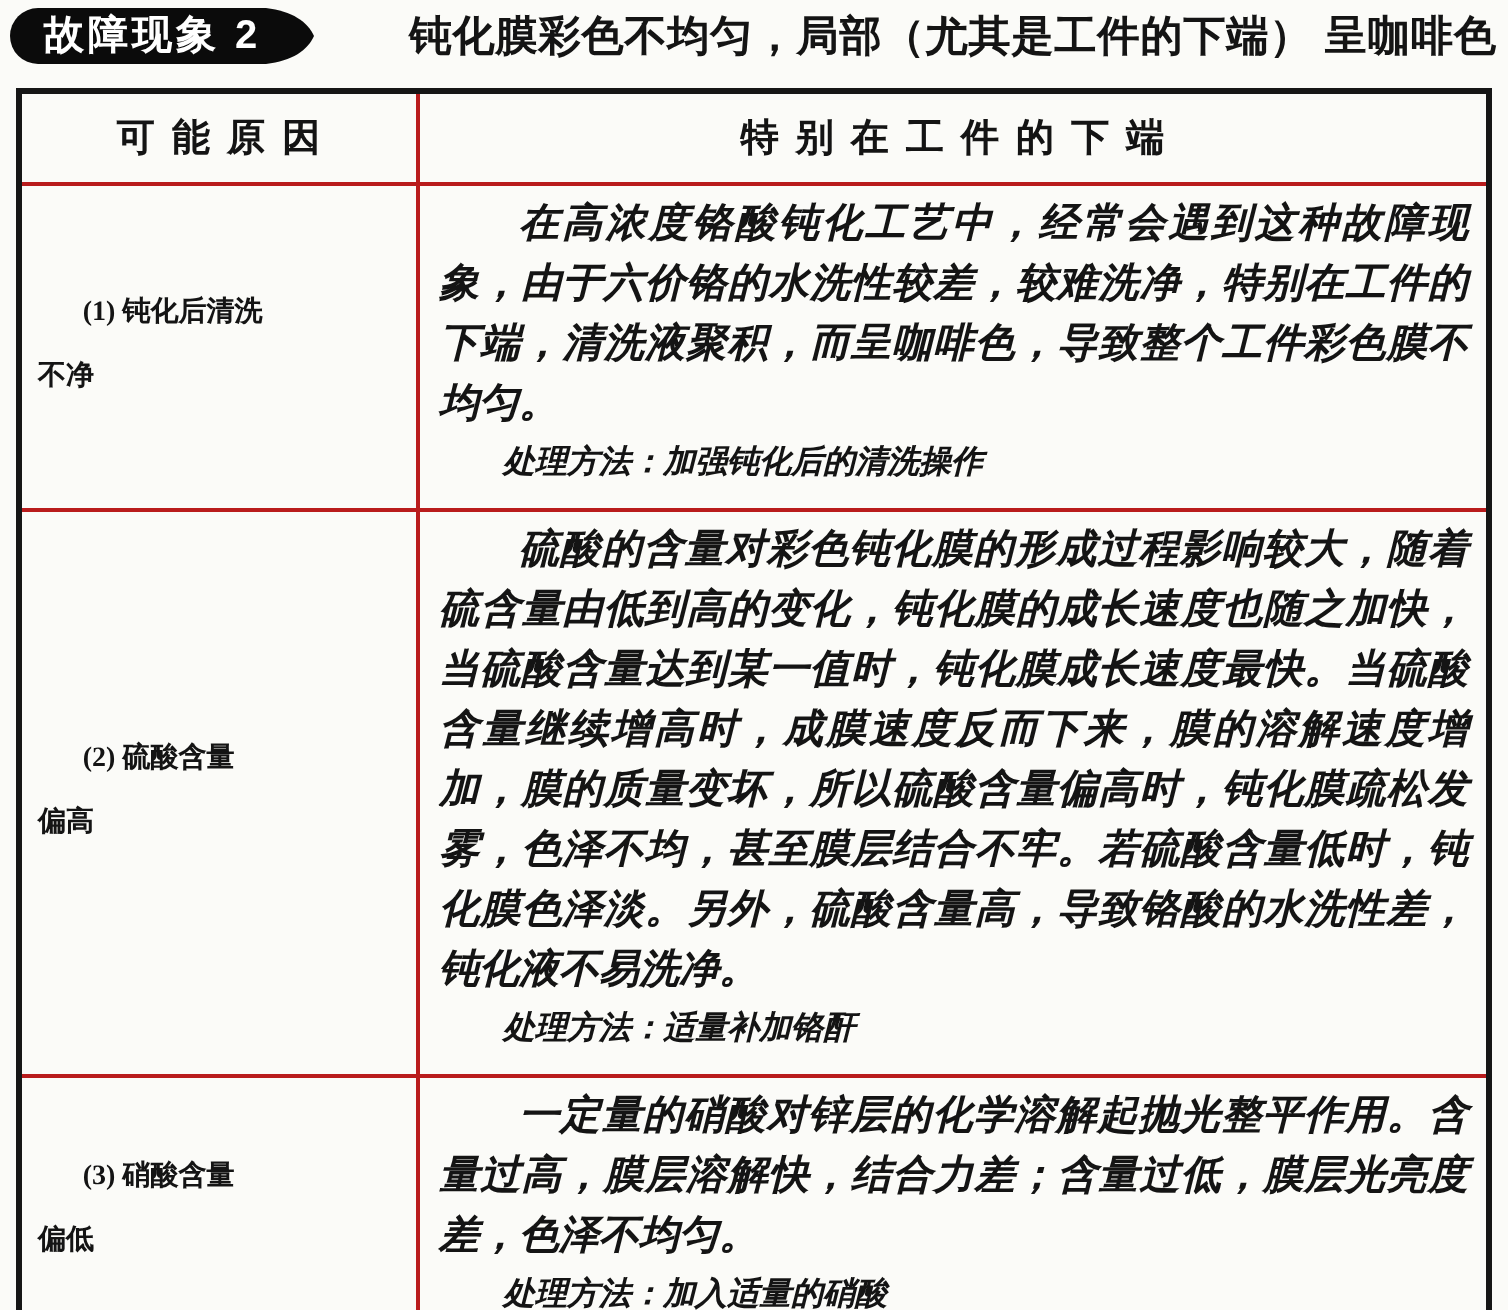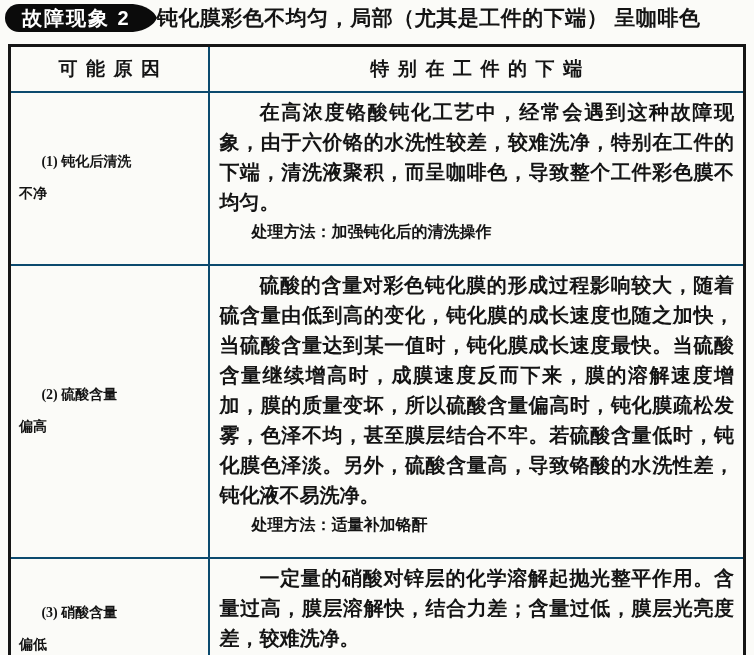--- a/index.html
+++ b/index.html
@@ -11,20 +11,21 @@
   }
   .page { width: 754px; height: 655px; padding-top: 3px; }
 
   
   .header-bar {
     display: flex;
     align-items: center;
     height: 30px;
     margin: 0 4px 0 5px;
     white-space: nowrap;
+    gap: 48px;
   }
   .badge {
     display: flex;
     align-items: stretch;
     height: 28px;
   }
   .badge-body {
     background: #0b0b0b;
     color: #ffffff;
     font-family: "Liberation Sans", "DejaVu Sans", sans-serif;
@@ -45,21 +46,21 @@
 
   
   table.fault-table {
     width: 738px;
     margin: 11px 8px 0 8px;
     border-collapse: collapse;
     table-layout: fixed;
     border: 3px solid #161616;
   }
   .fault-table th, .fault-table td {
-    border: 2px solid #0c4a6e;
+    border: 2px solid #b91c1c;
   }
   col.col-cause { width: 199px; }
   thead tr { height: 46px; }
   thead th {
     font-family: "Liberation Sans", "DejaVu Sans", sans-serif;
     font-weight: bold;
     font-size: 19px;
     letter-spacing: 0.45em;
     text-indent: 0.45em;
     text-align: center;
@@ -74,21 +75,22 @@
     padding: 0 8px;
     font-size: 14px;
     line-height: 32px;
     font-weight: 600;
   }
   .cause-l1 { padding-left: 1.6em; }
   .cause-l2 { padding-left: 0; }
 
   td.analysis-cell {
     vertical-align: middle;
-    padding: 4px 9px 17px 10px;
+    padding: 4px 9px 7px 10px;
+    font-style: italic;
   }
   p.analysis {
     font-size: 20px;
     line-height: 30px;
     font-weight: 600;
     text-indent: 2em;
     text-align: justify;
   }
   p.method {
     font-family: "Liberation Sans", "DejaVu Sans", sans-serif;
@@ -144,20 +146,20 @@
           <p class="analysis">硫酸的含量对彩色钝化膜的形成过程影响较大，随着硫含量由低到高的变化，钝化膜的成长速度也随之加快，当硫酸含量达到某一值时，钝化膜成长速度最快。当硫酸含量继续增高时，成膜速度反而下来，膜的溶解速度增加，膜的质量变坏，所以硫酸含量偏高时，钝化膜疏松发雾，色泽不均，甚至膜层结合不牢。若硫酸含量低时，钝化膜色泽淡。另外，硫酸含量高，导致铬酸的水洗性差，钝化液不易洗净。</p>
           <p class="method">处理方法：适量补加铬酐</p>
         </td>
       </tr>
       <tr class="row-3">
         <td class="cause-cell">
           <div class="cause-l1">(3) 硝酸含量</div>
           <div class="cause-l2">偏低</div>
         </td>
         <td class="analysis-cell">
-          <p class="analysis">一定量的硝酸对锌层的化学溶解起抛光整平作用。含量过高，膜层溶解快，结合力差；含量过低，膜层光亮度差，较难洗净。</p>
+          <p class="analysis">一定量的硝酸对锌层的化学溶解起抛光整平作用。含量过高，膜层溶解快，结合力差；含量过低，膜层光亮度差，色泽不均匀。</p>
           <p class="method">处理方法：加入适量的硝酸</p>
         </td>
       </tr>
     </tbody>
   </table>
 
 </div>
 
 </body></html>

